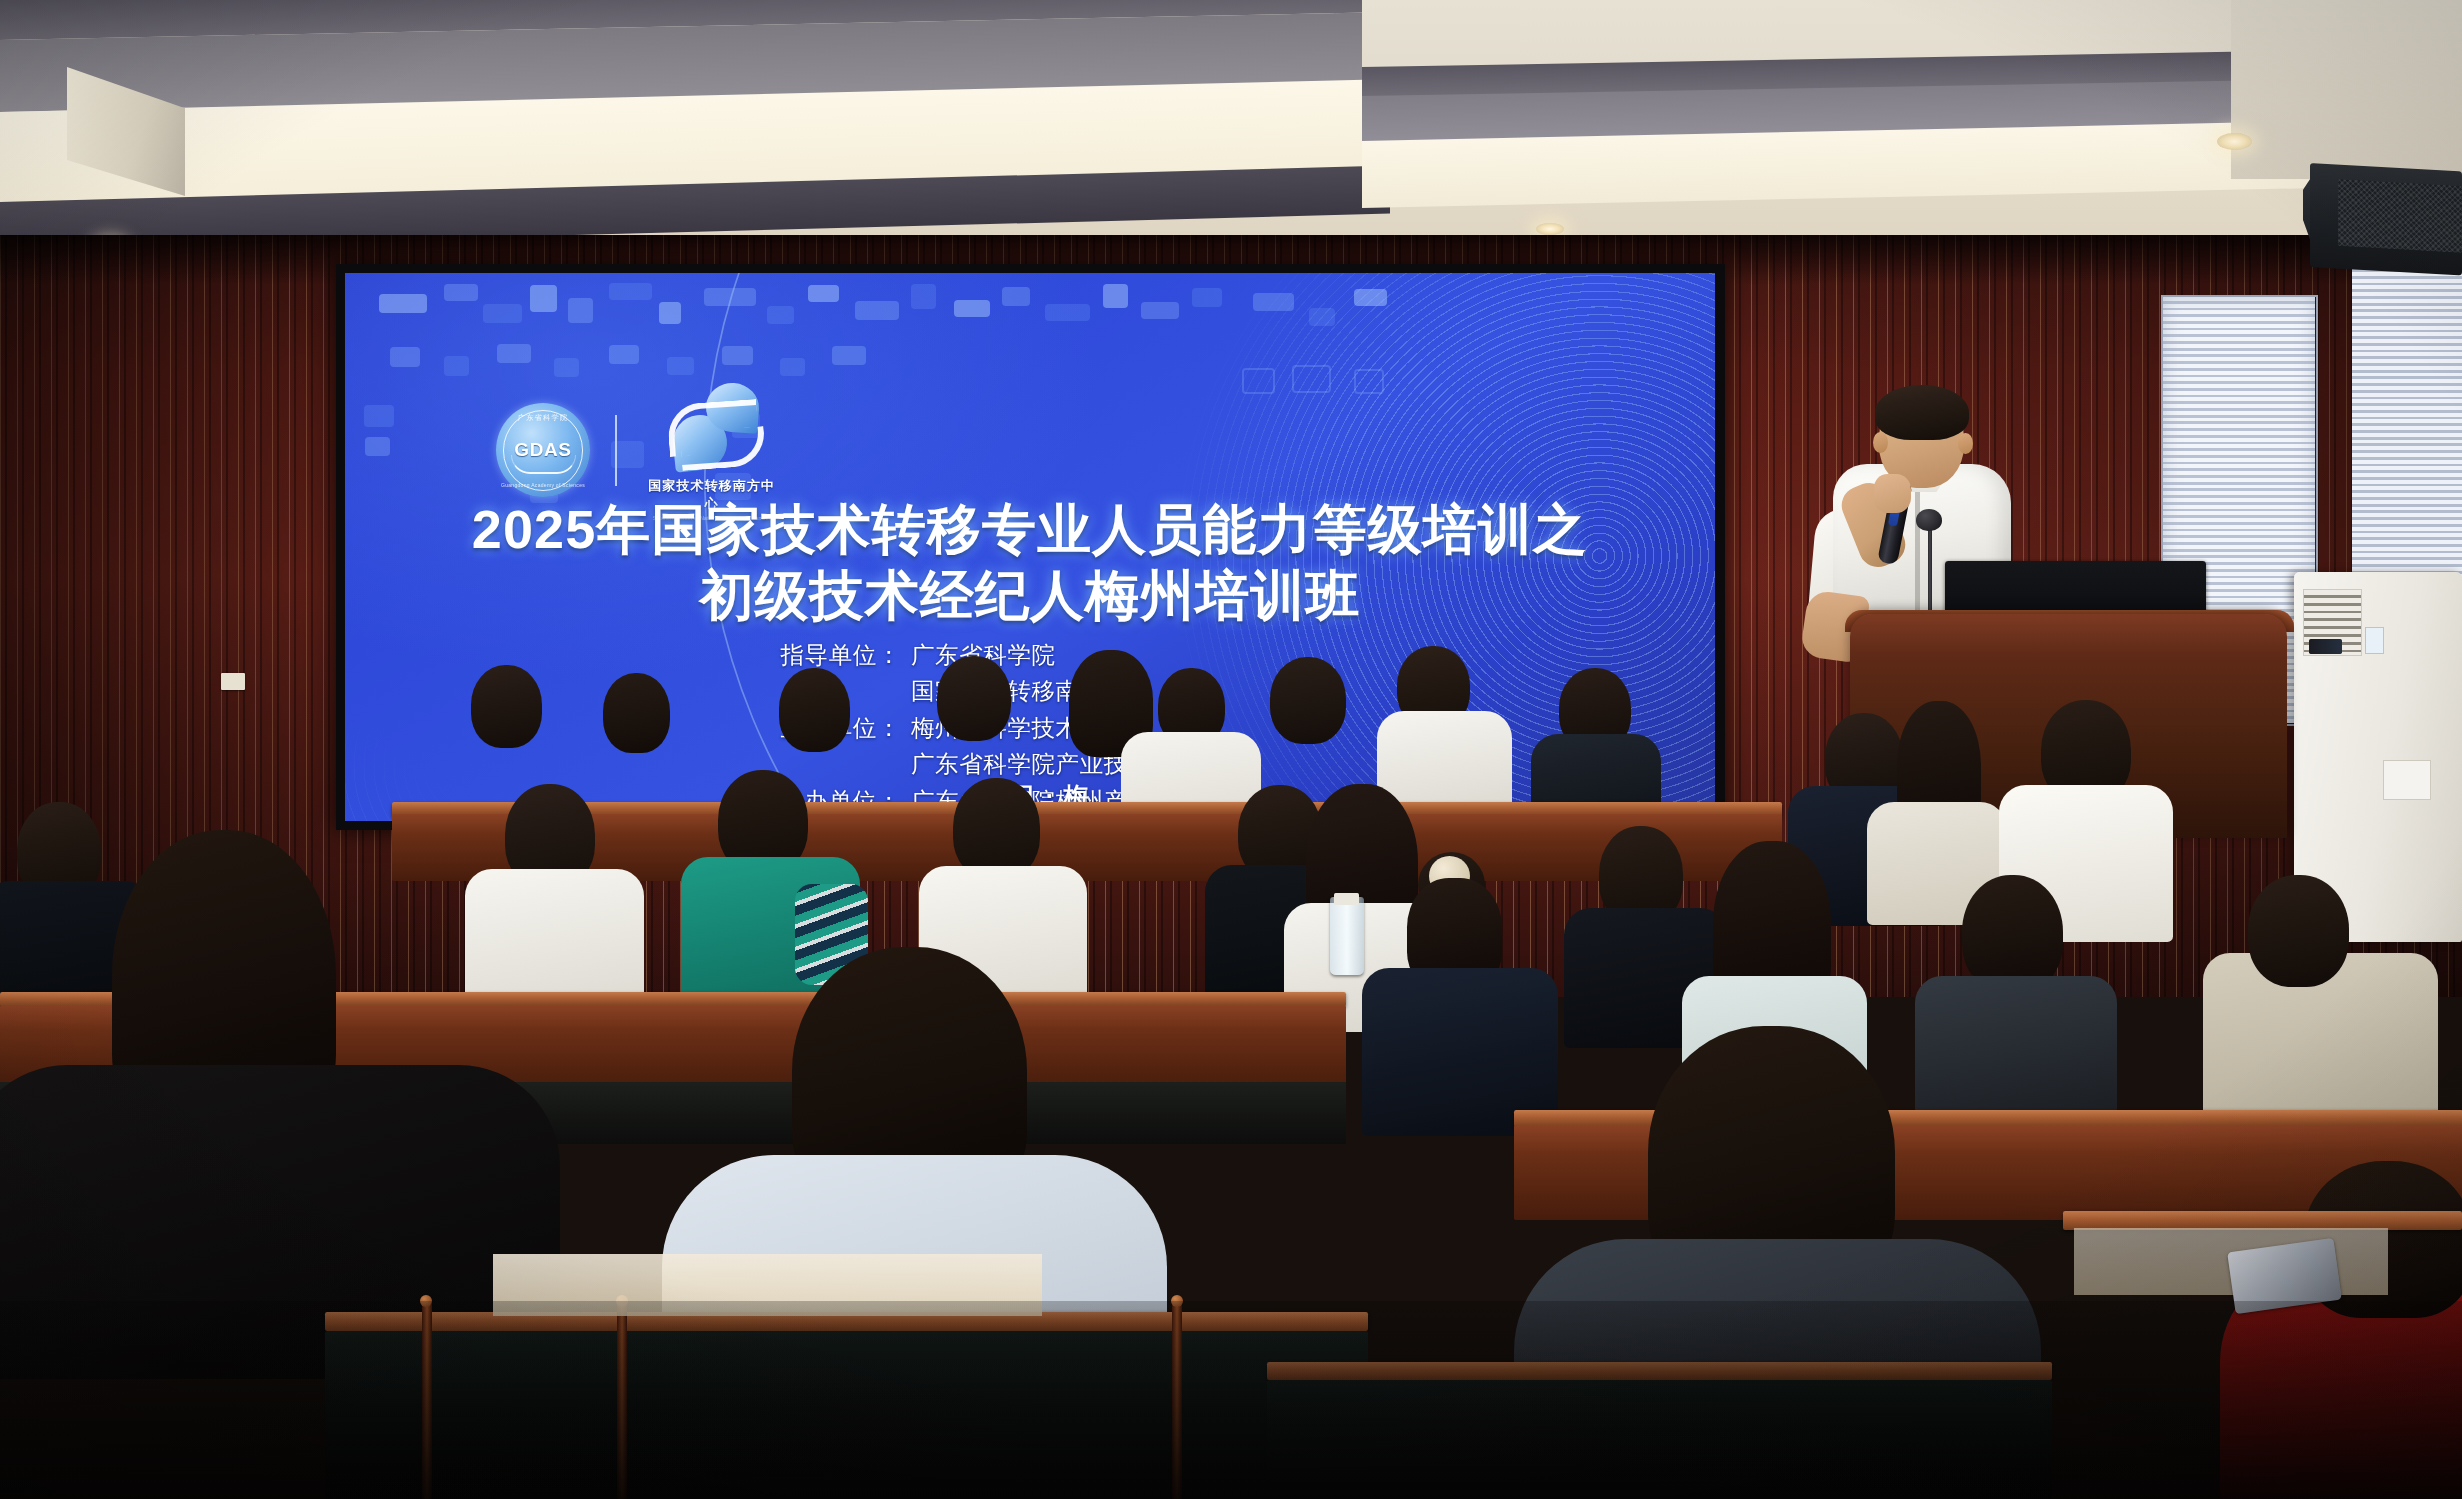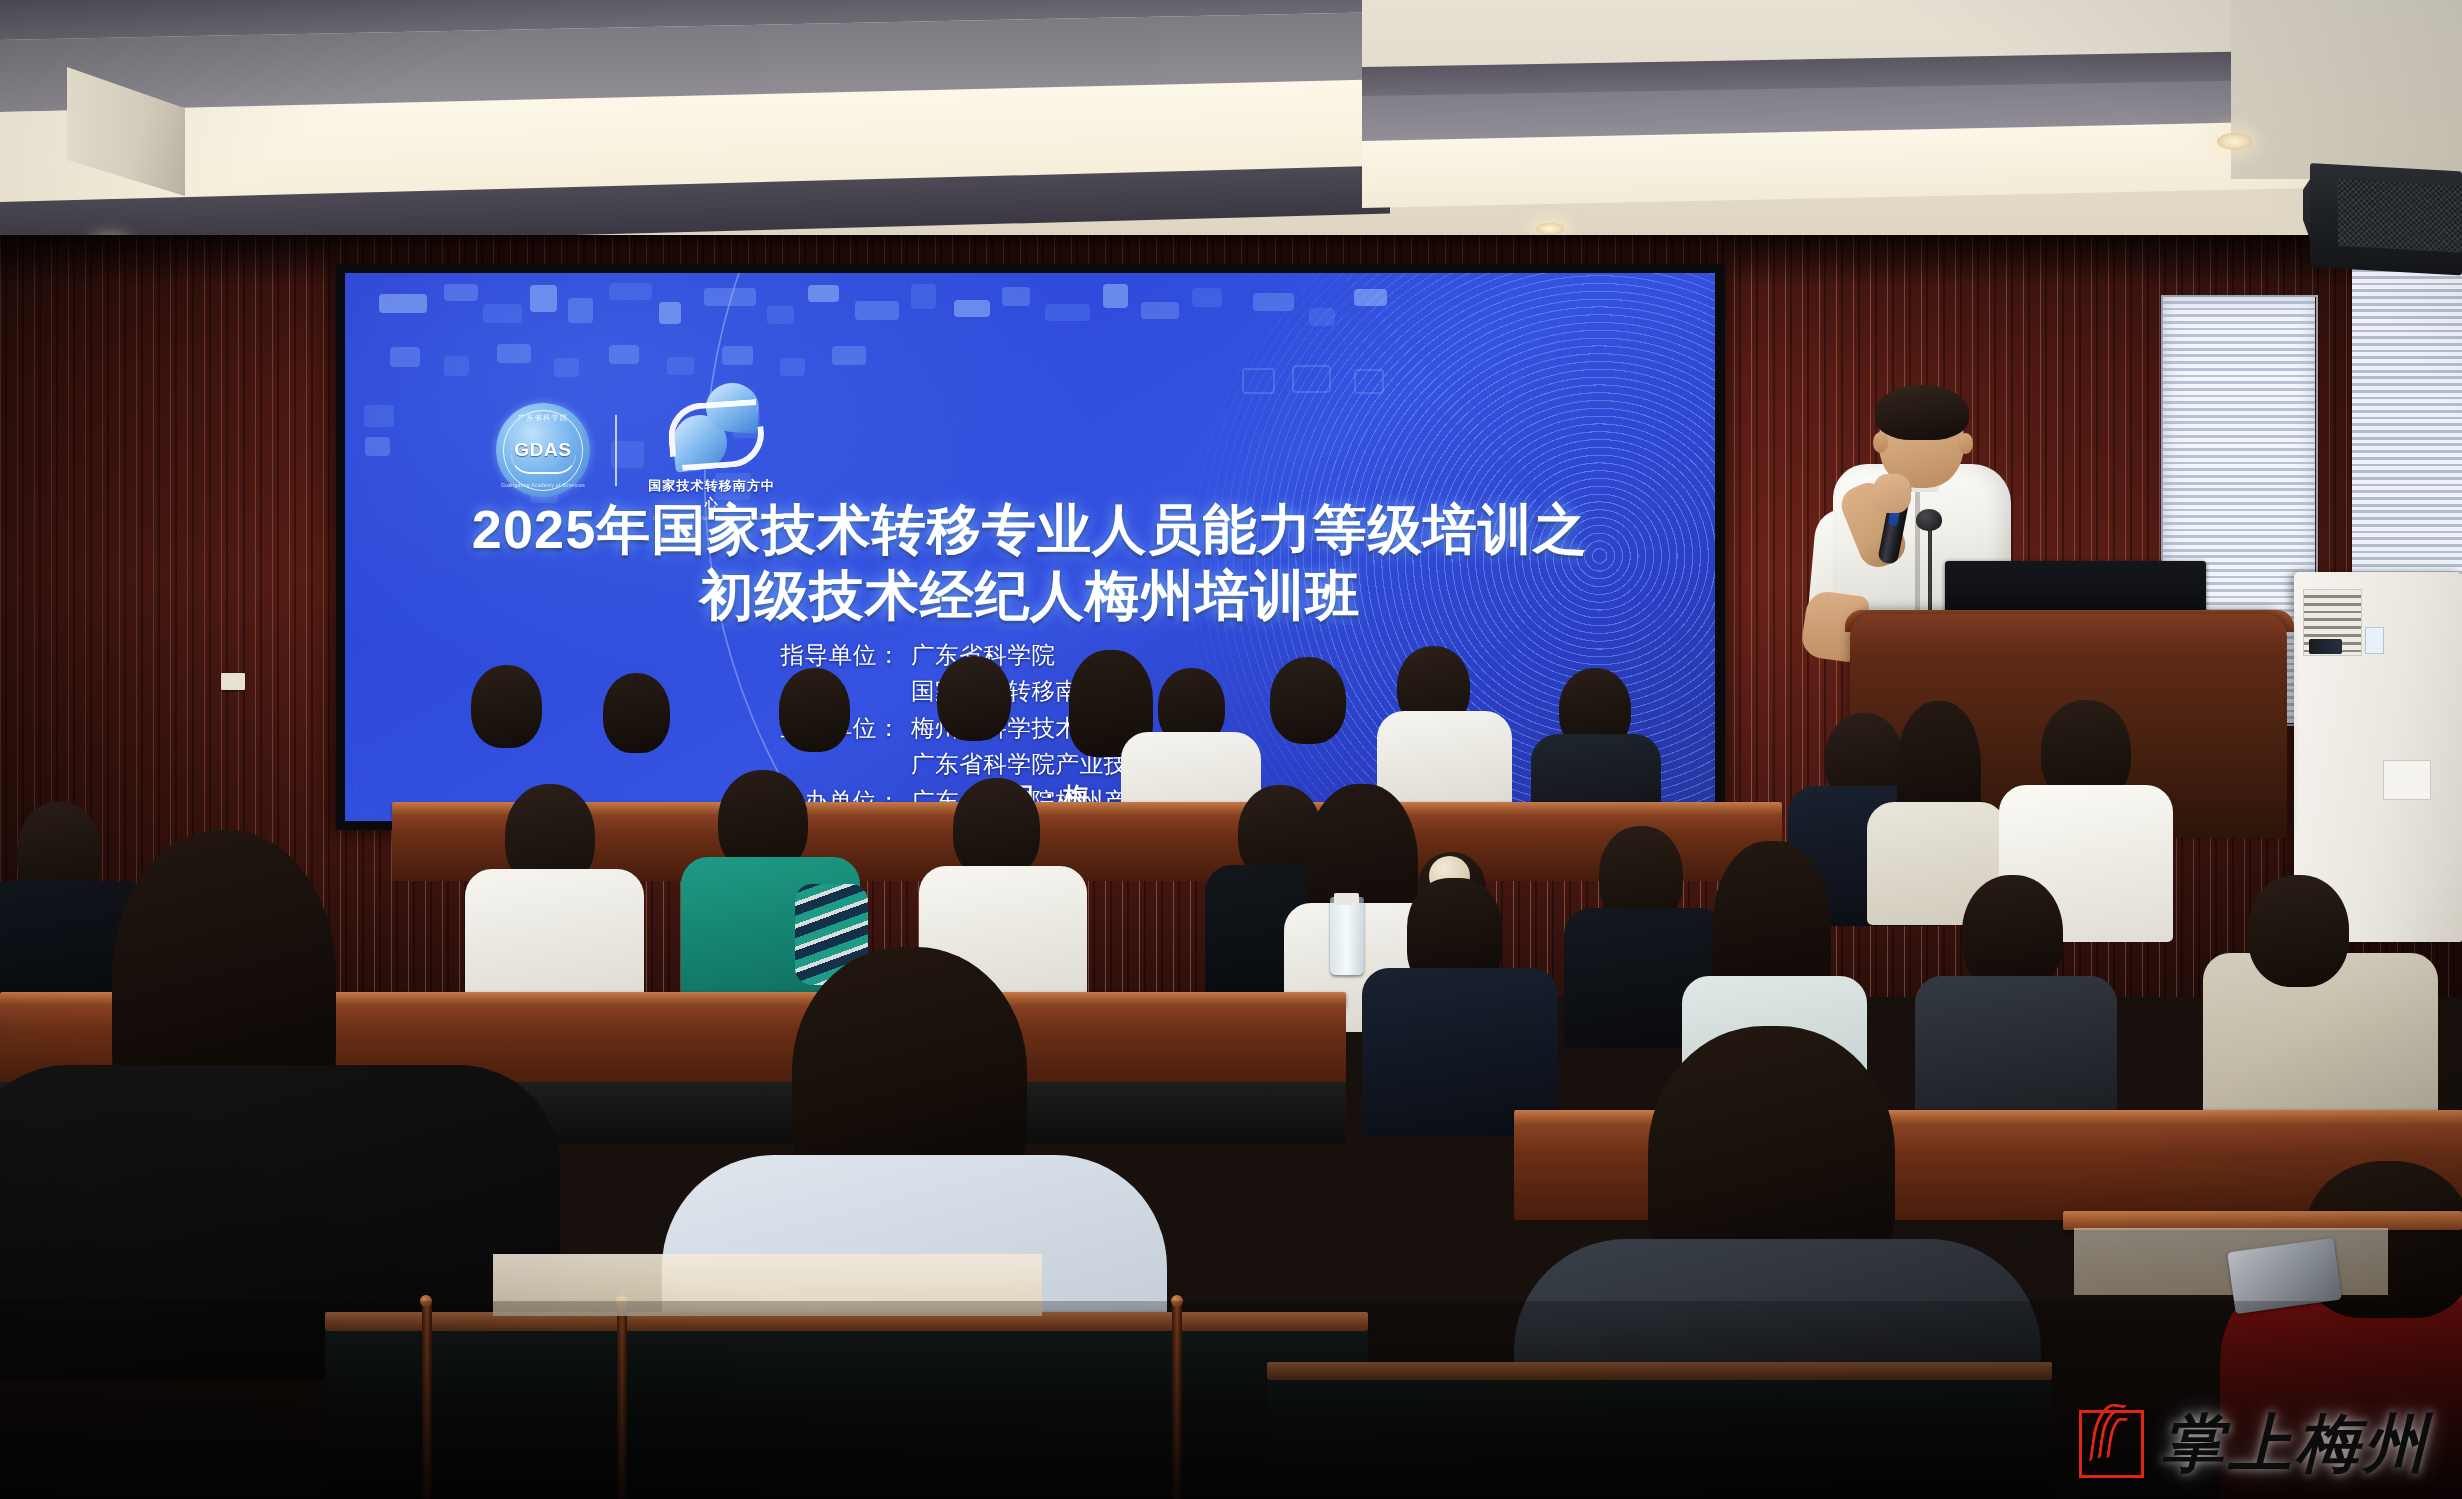--- a/index.html
+++ b/index.html
@@ -533,25 +533,15 @@
   <div class="post" style="left:1172px;top:1300px;height:200px;"></div>
   <div class="postcap" style="left:1171px;top:1295px;"></div>
 
   <div class="desktop-lip" style="left:1267px;top:1362px;width:785px;height:18px;"></div>
   <div class="seatback" style="left:1267px;top:1380px;width:785px;height:119px;"></div>
   <div class="deskbright" style="left:493px;top:1254px;width:549px;height:62px;opacity:.88;"></div>
 
   <div class="darkfg"></div>
   <div class="vignette"></div>
 
-  <div class="watermark">
-    <div class="wm-logo">
-      <div class="wm-flame">
-        <div class="wm-f wm-f1"></div>
-        <div class="wm-f wm-f2"></div>
-        <div class="wm-f wm-f3"></div>
-      </div>
-    </div>
-    <div class="wm-text">掌上梅州</div>
-  </div>
 
 </div>
 
 
 </body></html>

